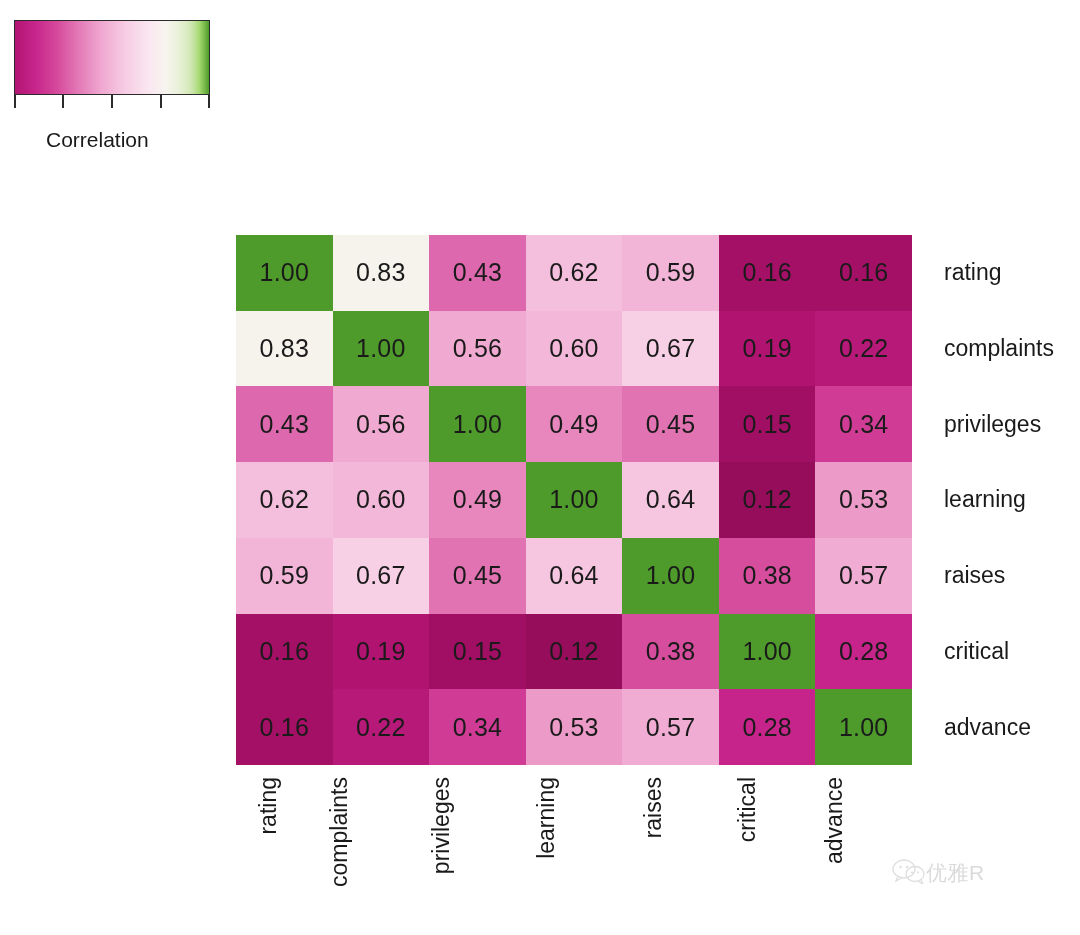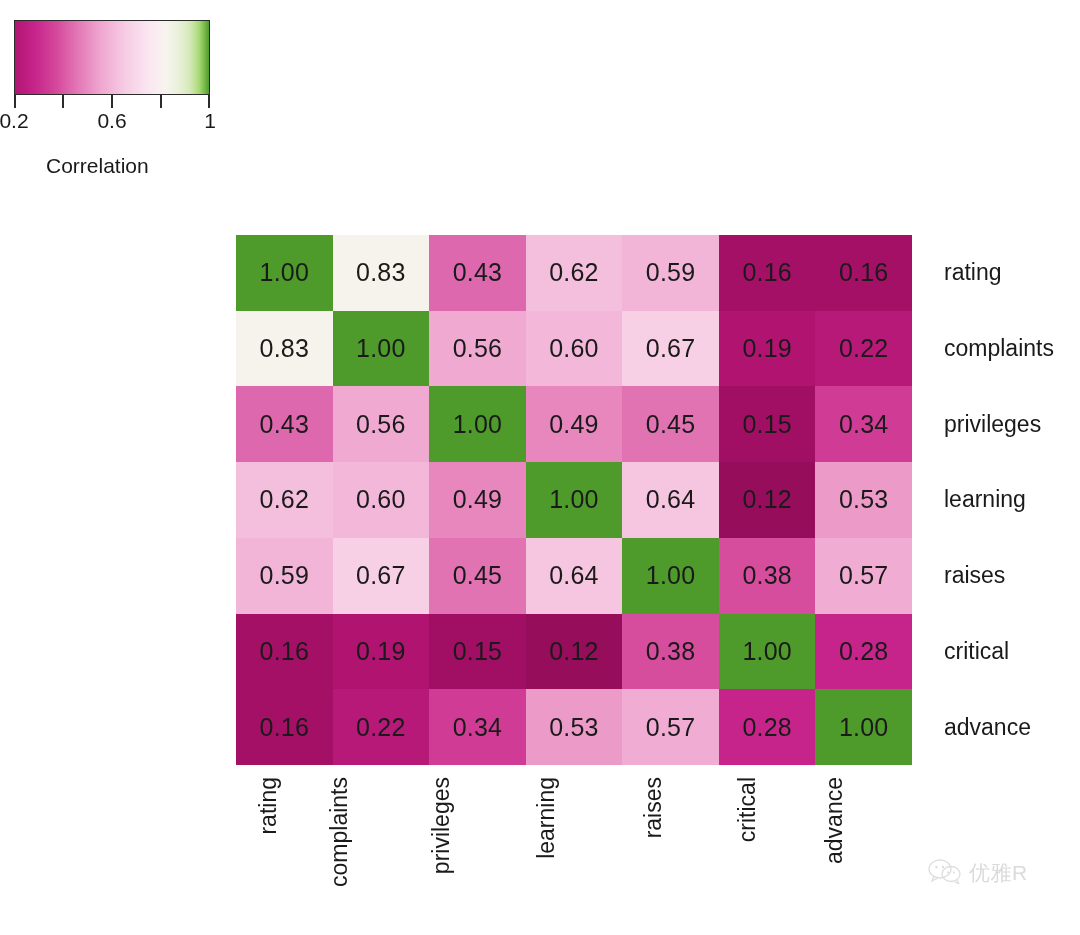--- a/index.html
+++ b/index.html
@@ -134,25 +134,24 @@
     transform-origin: left top;
     transform: translateX(-50%) rotate(-90deg) translateX(-100%);
     font-size: 23px;
     color: #1a1a1a;
     white-space: nowrap;
   }
 
   
   #watermark {
     position: absolute;
-    left: 928px;
+    left: 892px;
     top: 858px;
     display: flex;
     align-items: center;
-    gap: 7px;
     opacity: 0.32;
   }
   #wm-icon { display: block; }
   #wm-text {
     font-size: 21px;
     color: #8d8d8d;
     white-space: nowrap;
     letter-spacing: 0.5px;
   }
 </style>
@@ -162,25 +161,20 @@
 <div id="legend">
   <div id="colorbar-wrap">
     <div id="colorbar" style="background: linear-gradient(to right, rgb(178, 21, 115) 0%, rgb(183, 25, 121) 2.5%, rgb(188, 28, 126) 5%, rgb(193, 32, 132) 7.5%, rgb(198, 36, 138) 10%, rgb(201, 44, 142) 12.5%, rgb(205, 52, 146) 15%, rgb(208, 60, 149) 17.5%, rgb(211, 68, 153) 20%, rgb(215, 77, 158) 22.5%, rgb(218, 88, 164) 25%, rgb(221, 99, 170) 27.5%, rgb(224, 109, 176) 30%, rgb(227, 120, 182) 32.5%, rgb(230, 130, 188) 35%, rgb(232, 140, 193) 37.5%, rgb(235, 150, 199) 40%, rgb(238, 160, 204) 42.5%, rgb(240, 169, 209) 45%, rgb(241, 176, 213) 47.5%, rgb(243, 184, 217) 50%, rgb(244, 191, 221) 52.5%, rgb(246, 198, 225) 55%, rgb(247, 206, 229) 57.5%, rgb(248, 211, 232) 60%, rgb(248, 217, 234) 62.5%, rgb(249, 222, 237) 65%, rgb(250, 228, 239) 67.5%, rgb(250, 232, 240) 70%, rgb(249, 236, 240) 72.5%, rgb(248, 240, 239) 75%, rgb(247, 244, 239) 77.5%, rgb(242, 243, 231) 80%, rgb(237, 242, 223) 82.5%, rgb(231, 240, 213) 85%, rgb(222, 237, 199) 87.5%, rgb(213, 233, 185) 90%, rgb(193, 226, 155) 92.5%, rgb(166, 217, 114) 95%, rgb(124, 188, 78) 97.5%, rgb(78, 155, 43) 100%);"></div>
   </div>
   <div id="colorbar-ticks">
       <div class="cb-tick" style="left: 0px;"></div>
       <div class="cb-tick" style="left: 48.2px;"></div>
       <div class="cb-tick" style="left: 97.2px;"></div>
       <div class="cb-tick" style="left: 146.2px;"></div>
       <div class="cb-tick" style="left: 194.4px;"></div>
-    </div>
-  <div id="colorbar-ticklabels">
-      <div class="cb-ticklabel" style="left: 0px;">0.2</div>
-      <div class="cb-ticklabel" style="left: 98px;">0.6</div>
-      <div class="cb-ticklabel" style="left: 196px;">1</div>
     </div>
   <div id="legend-title">Correlation</div>
 </div>
 
 <div id="heatmap-area">
   <div id="grid">
       <div class="cell" style="background: rgb(78, 155, 43);">1.00</div>
       <div class="cell" style="background: rgb(245, 243, 235);">0.83</div>
       <div class="cell" style="background: rgb(222, 104, 173);">0.43</div>
       <div class="cell" style="background: rgb(244, 191, 221);">0.62</div>

